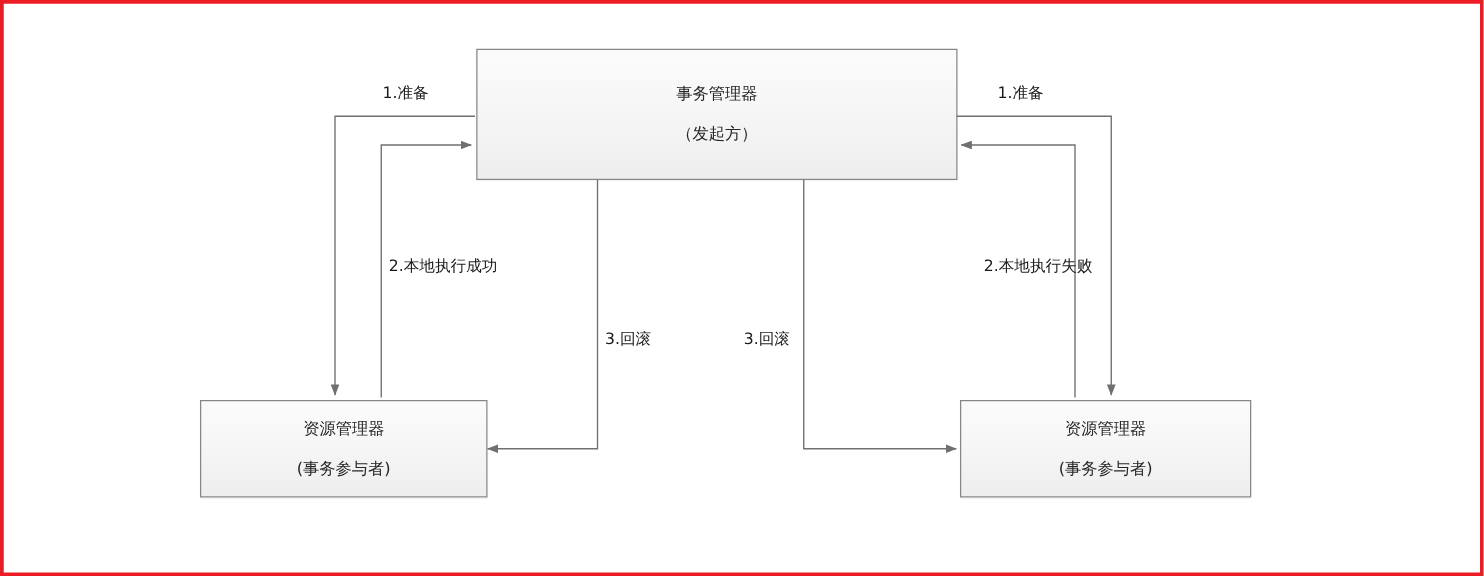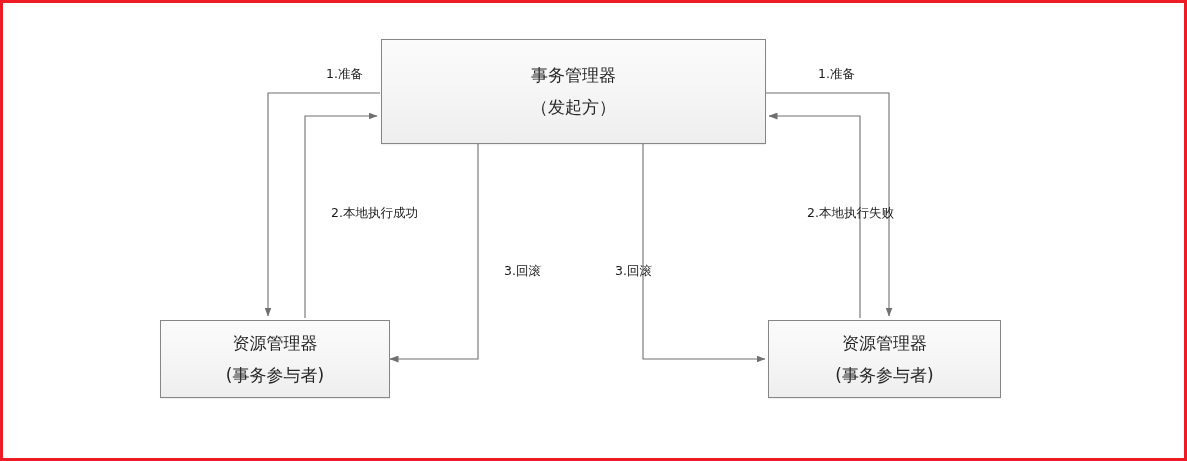--- a/index.html
+++ b/index.html
@@ -27,37 +27,36 @@
   .node-box {
     position: absolute;
     box-sizing: border-box;
     border: 1px solid #868686;
     background: linear-gradient(to bottom, #fbfbfb 0%, #f7f7f7 40%, #eeeeee 100%);
     display: flex;
     flex-direction: column;
     align-items: center;
     justify-content: center;
     color: #262626;
-    font-size: 17px;
+    font-size: 13px;
     line-height: 19px;
     box-shadow: 0 1px 1px rgba(0,0,0,0.06);
     gap: 13px;
   }
   .node-line {
     display: block;
     white-space: nowrap;
   }
   .edge-label {
     position: absolute;
     color: #1a1a1a;
     font-size: 12.5px;
     line-height: 15px;
     white-space: nowrap;
     background: transparent;
-    margin-left: 20px;
   }
 </style>
 </head>
 <body>
 
 <div id="canvas">
 
   <svg id="diagram-svg" viewBox="0 0 1181 455">
     <defs>
       <marker id="arrowhead" markerWidth="9" markerHeight="7" refX="8.5" refY="3.5" orient="auto" markerUnits="userSpaceOnUse">

